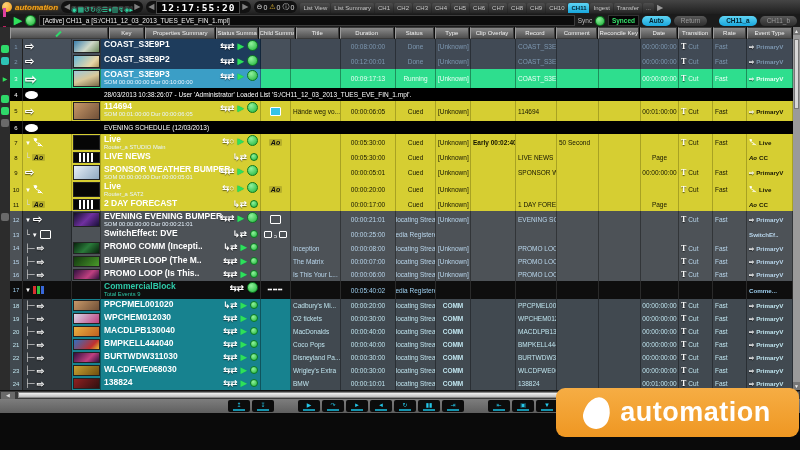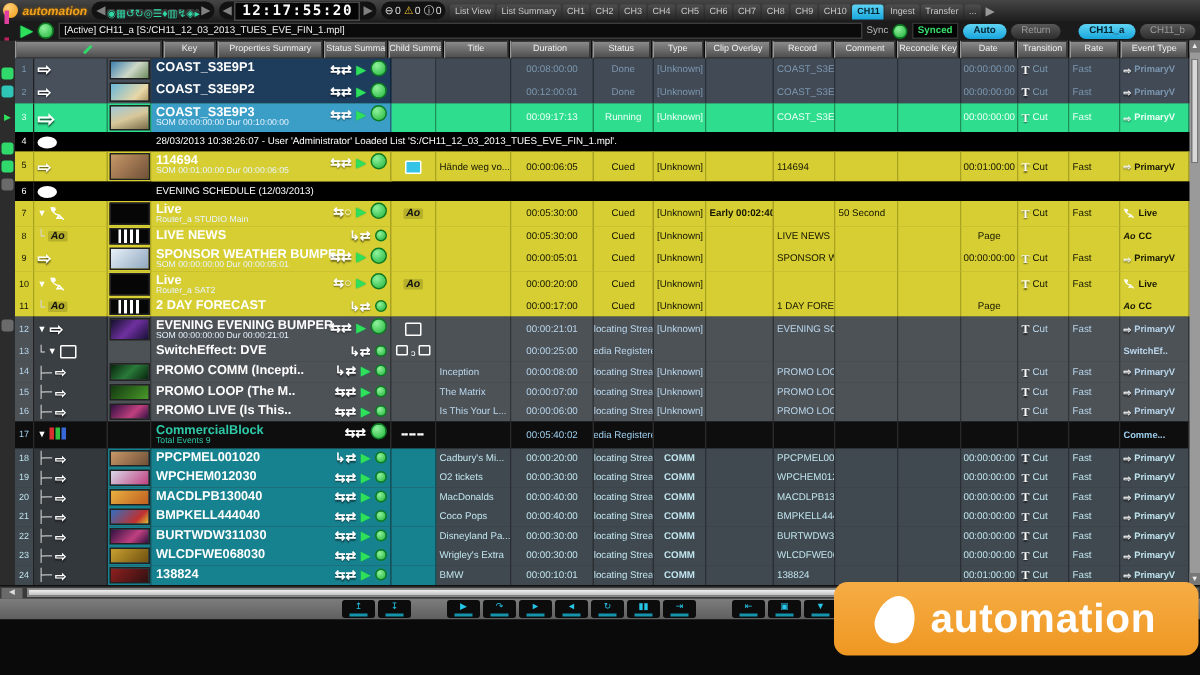--- a/index.html
+++ b/index.html
@@ -698,21 +698,21 @@
       <div class="row r-grey" style="height: 13px;">
         <div class="cell numc" style="width: 13px;">15</div>
         <div class="cell iconc" style="width: 49px; gap: 2px;">
           <span class="treetxt">├─</span>
           <span class="arrowic" style="font-size: 9px;">⇨</span>
         </div>
         <div class="cell thumbc" style="width: 29px;">
           <div class="thumb th-forest"></div>
         </div>
         <div class="cell mainc m-blue" style="width: 160px;">
-          <div class="mname">PROMO LOOP (The M..</div>
+          <div class="mname">BUMPER LOOP (The M..</div>
           <span class="micons">
             <span class="loopg">⇆⇄</span>
             <span class="play mplay">▶</span>
             <span class="ball s"></span>
           </span>
         </div>
         <div class="cell badgec" style="width: 30px; justify-content: center;"></div>
         <div class="cell" style="width: 50px;">The Matrix</div>
         <div class="cell" style="width: 55px; justify-content: center;">00:00:07:00</div>
         <div class="cell" style="width: 40px; justify-content: center;">Allocating Stream</div>
@@ -735,21 +735,21 @@
       <div class="row r-grey" style="height: 13px;">
         <div class="cell numc" style="width: 13px;">16</div>
         <div class="cell iconc" style="width: 49px; gap: 2px;">
           <span class="treetxt">├─</span>
           <span class="arrowic" style="font-size: 9px;">⇨</span>
         </div>
         <div class="cell thumbc" style="width: 29px;">
           <div class="thumb th-fire"></div>
         </div>
         <div class="cell mainc m-blue" style="width: 160px;">
-          <div class="mname">PROMO LIVE (Is This..</div>
+          <div class="mname">PROMO LOOP (Is This..</div>
           <span class="micons">
             <span class="loopg">⇆⇄</span>
             <span class="play mplay">▶</span>
             <span class="ball s"></span>
           </span>
         </div>
         <div class="cell badgec" style="width: 30px; justify-content: center;"></div>
         <div class="cell" style="width: 50px;">Is This Your L...</div>
         <div class="cell" style="width: 55px; justify-content: center;">00:00:06:00</div>
         <div class="cell" style="width: 40px; justify-content: center;">Allocating Stream</div>

